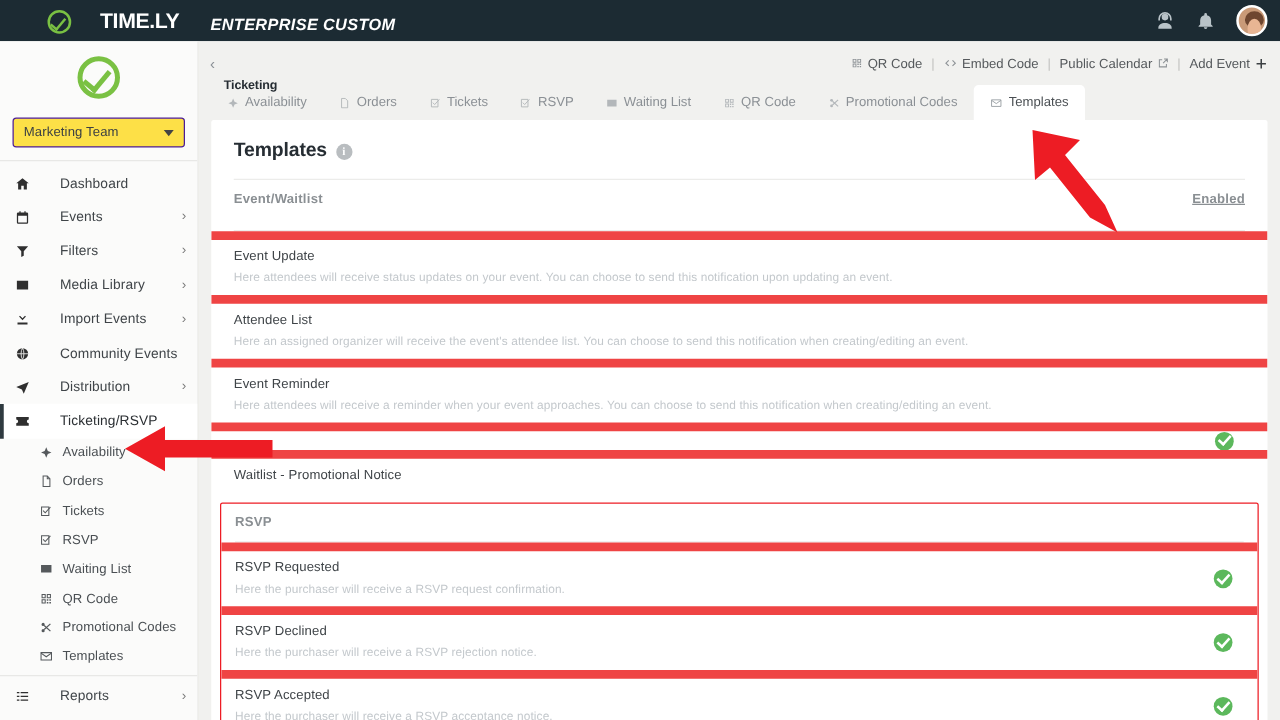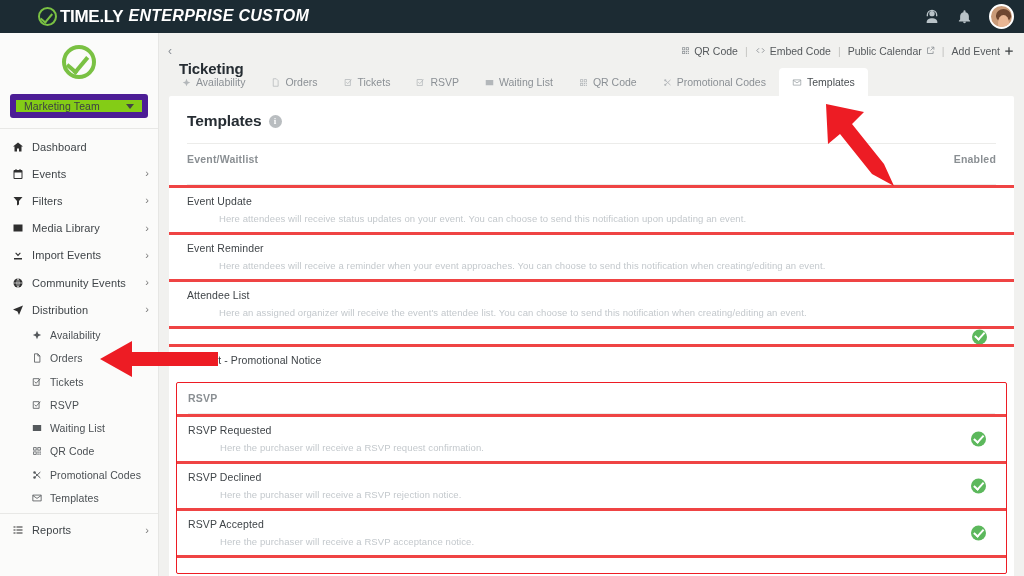--- a/index.html
+++ b/index.html
@@ -11,36 +11,36 @@
     background: #ffffff;
   }
   .app { position: relative; width: 1024px; height: 576px; overflow: hidden; }
 
   
   .topbar {
     position: absolute; top: 0; left: 0; width: 1024px; height: 33px;
     background: #1c2b33;
     display: flex; align-items: center;
   }
-  .brand { display: flex; align-items: flex-start; margin-left: 38px; gap: 3px; }
+  .brand { display: flex; align-items: flex-end; margin-left: 38px; gap: 23px; }
   .brand-mark {
     width: 19px; height: 19px; border-radius: 50%;
     border: 2.6px solid #7ac143; position: relative; flex: none;
   }
   .brand-mark::after {
     content: ""; position: absolute; left: 3px; top: 2px;
     width: 5px; height: 10px; border: solid #7ac143;
     border-width: 0 2.6px 2.6px 0; transform: rotate(40deg);
   }
   .brand-name {
     color: #ffffff; font-size: 17px; font-weight: bold;
     letter-spacing: -.3px;
   }
   .brand-sub {
-    color: #ffffff; font-size: 16px; font-weight: bold;
+    color: #ffffff; font-size: 13px; font-weight: bold;
     font-style: italic; letter-spacing: .3px; margin-left: 2px;
   }
   .topbar-right {
     margin-left: auto; margin-right: 10px;
     display: flex; align-items: center; gap: 17px;
   }
   .tb-icon { fill: #b9c3c8; display: block; }
   .avatar {
     width: 25px; height: 25px; border-radius: 50%;
     background: #c99a78; border: 2px solid #ffffff;
@@ -72,39 +72,39 @@
     width: 34px; height: 34px; border-radius: 50%;
     border: 4.5px solid #7ac143; position: relative;
   }
   .logo-mark::after {
     content: ""; position: absolute; left: 5px; top: 3px;
     width: 9px; height: 17px; border: solid #7ac143;
     border-width: 0 4.5px 4.5px 0; transform: rotate(40deg);
   }
   .team-select {
     margin: 4px 10px 0 10px; height: 24px;
-    border: 6px solid #4c1d95; border-radius: 3px;
-    background: #84cc16; display: flex; align-items: center;
+    border: 1px solid #4c1d95; border-radius: 3px;
+    background: #fde047; display: flex; align-items: center;
     padding: 0 8px; position: relative;
   }
   .team-select span {
     font-size: 10.5px; color: #3c4043; letter-spacing: .1px;
   }
   .caret {
     margin-left: auto; width: 0; height: 0;
     border-left: 4px solid transparent; border-right: 4px solid transparent;
     border-top: 5px solid #444;
   }
   .side-div { height: 1px; background: #e8e8e6; margin: 10px 0 0 0; }
 
   .nav { padding-top: 4px; }
   .nav-item {
     display: flex; align-items: center;
     height: 27.2px; padding-left: 12px; padding-right: 9px;
-    position: relative; cursor: pointer;
+    position: relative; cursor: pointer; gap: 16px;
   }
   .nav-item .ico {
     width: 15px; display: flex; align-items: center; justify-content: flex-start;
     flex: none; color: #2f2f2f;
   }
   .nav-item .lbl {
     font-size: 11px; color: #3f4448; margin-left: 5px;
     letter-spacing: .1px; white-space: nowrap;
   }
   .nav-item .chev {
@@ -136,21 +136,21 @@
   }
   .page-head {
     height: 35px; display: flex; align-items: center;
     padding: 0 10px 0 4px; position: relative;
   }
   .collapse-arrow {
     color: #8b9096; font-size: 12px; width: 14px;
     text-align: center; cursor: pointer; line-height: 1;
   }
   .page-title {
-    font-size: 15px; font-weight: bold; color: #262d33;
+    font-size: 10px; font-weight: bold; color: #262d33;
     letter-spacing: -.1px; margin-left: 2px; margin-top: 36px;
   }
   .head-actions {
     margin-left: auto; display: flex; align-items: center;
     font-size: 10.5px; color: #55595c; gap: 0px;
   }
   .ha { display: flex; align-items: center; gap: 4px; cursor: pointer; }
   .ha-sep { color: #c2c2c0; margin: 0 7px; }
   .mini-ico { color: #8d9296; display: flex; align-items: center; }
 
@@ -192,33 +192,33 @@
 
   .section-head {
     display: flex; align-items: center;
     padding: 9px 18px 19px 18px;
   }
   .section-head .sh-l {
     font-size: 10.5px; color: #8a8f93; font-weight: bold; letter-spacing: .2px;
   }
   .section-head .sh-r {
     margin-left: auto; font-size: 10.5px; color: #8a8f93;
-    font-weight: bold; letter-spacing: .2px;
+    font-weight: bold; letter-spacing: .2px; text-decoration: underline;
   }
 
   .row {
     padding: 7px 18px 8px 18px; position: relative;
-    border-top: 3px solid #ef4444;
+    border-top: 7px solid #ef4444;
   }
   .row:first-of-type { border-top: none; }
   .row .rname {
     font-size: 10.5px; color: #3f4448; letter-spacing: .1px;
   }
   .row .rdesc {
-    font-size: 9.5px; color: #c3c8cc; margin-top: 6px; letter-spacing: .1px; margin-left: 32px;
+    font-size: 9.5px; color: #c3c8cc; margin-top: 6px; letter-spacing: .1px;
   }
   .check {
     position: absolute; right: 27px; top: 50%; transform: translateY(-50%);
     width: 15px; height: 15px; border-radius: 50%; background: #5cb85c;
     display: flex; align-items: center; justify-content: center;
   }
   .check::after {
     content: ""; width: 4px; height: 7.5px;
     border: solid #ffffff; border-width: 0 2px 2px 0;
     transform: rotate(42deg) translate(-1px,-1px);
@@ -344,20 +344,28 @@
       <div class="nav-item">
         <span class="ico">
           <svg width="12" height="12" viewBox="0 0 24 24" fill="currentColor">
               <path d="M2 11 22 3l-8 19-3-7z"></path>
             </svg>
         </span>
         <span class="lbl">Distribution</span>
         <span class="chev">›</span>
       </div>
 
+      <div class="nav-item active">
+        <span class="ico">
+          <svg width="12" height="12" viewBox="0 0 24 24" fill="currentColor">
+              <path d="M2 9a3 3 0 0 1 0 6v4h20v-4a3 3 0 0 1 0-6V5H2z"></path>
+            </svg>
+        </span>
+        <span class="lbl">Ticketing/RSVP</span>
+      </div>
 
       <div class="sub-item">
         <span class="ico">
           <svg width="10" height="10" viewBox="0 0 24 24" fill="currentColor">
               <path d="M12 2 9 9 2 12l7 3 3 7 3-7 7-3-7-3z"></path>
             </svg>
         </span>
         <span class="lbl">Availability</span>
       </div>
       <div class="sub-item">
@@ -571,26 +579,26 @@
         <span class="sh-l">Event/Waitlist</span>
         <span class="sh-r">Enabled</span>
       </div>
       <div class="hr"></div>
 
       <div class="row">
         <div class="rname">Event Update</div>
         <div class="rdesc">Here attendees will receive status updates on your event. You can choose to send this notification upon updating an event.</div>
       </div>
       <div class="row">
+        <div class="rname">Attendee List</div>
+        <div class="rdesc">Here an assigned organizer will receive the event's attendee list. You can choose to send this notification when creating/editing an event.</div>
+      </div>
+      <div class="row">
         <div class="rname">Event Reminder</div>
         <div class="rdesc">Here attendees will receive a reminder when your event approaches. You can choose to send this notification when creating/editing an event.</div>
-      </div>
-      <div class="row">
-        <div class="rname">Attendee List</div>
-        <div class="rdesc">Here an assigned organizer will receive the event's attendee list. You can choose to send this notification when creating/editing an event.</div>
       </div>
       <div class="row">
         <span class="check"></span>
       </div>
       <div class="row">
         <div class="rname">Waitlist - Promotional Notice</div>
       </div>
 
       <div class="rsvp-box">
         <div class="section-head">

